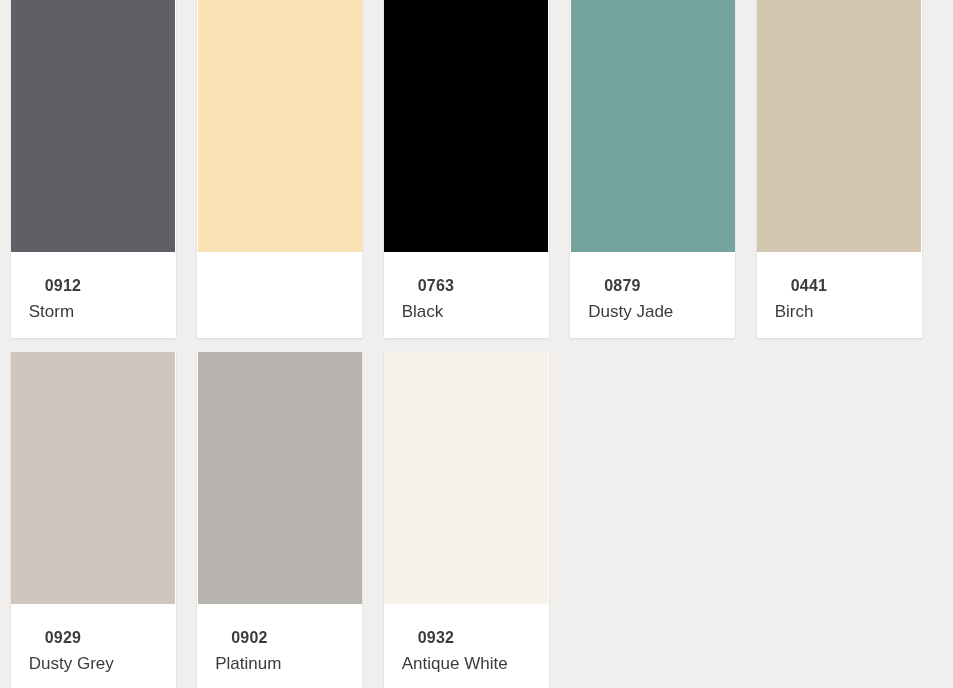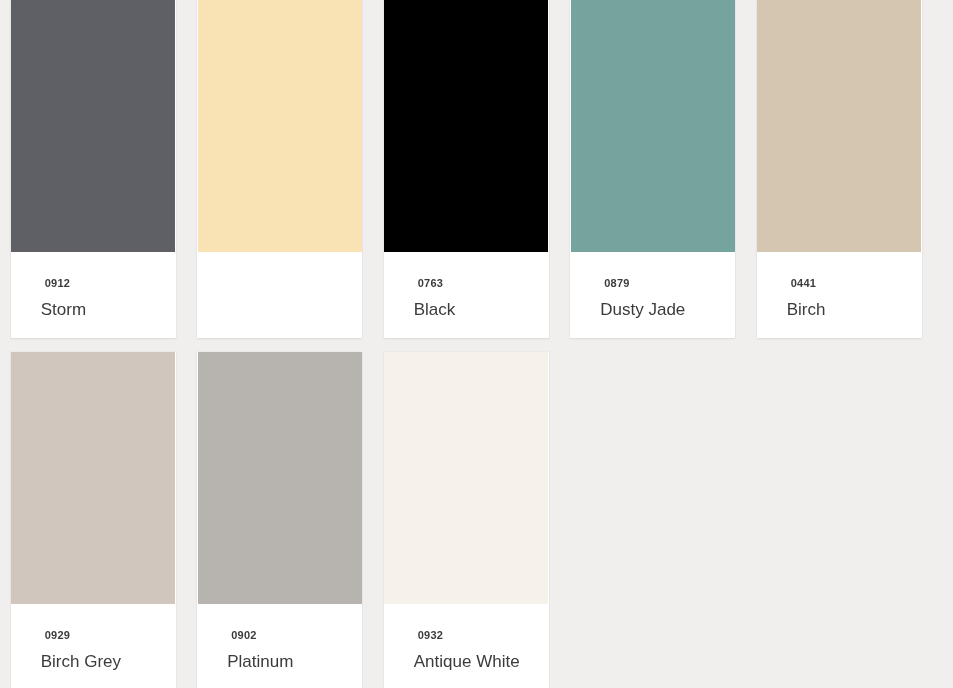--- a/index.html
+++ b/index.html
@@ -50,35 +50,35 @@
     top: 0;
   }
 
   .swatch-info {
     padding: 26px 0 0 18px;
     box-sizing: border-box;
     flex: 1 1 auto;
   }
 
   .swatch-code {
-    font-size: 11px;
+    font-size: 16px;
     font-weight: bold;
     color: #3c3c3c;
     letter-spacing: 0.2px;
     line-height: 1;
     margin: 0 0 9px 0;
     padding-left: 16px;
   }
 
   .swatch-name {
     font-size: 17px;
     font-weight: normal;
     color: #3b3b3b;
     line-height: 1.1;
-    margin: 12px;
+    margin: 0;
     white-space: nowrap;
   }
 
   
   .row-2 .swatch-color {
     height: 252px;
   }
 </style>
 </head>
 <body style="background-color: rgb(240, 239, 237);">
@@ -120,21 +120,21 @@
     <div class="swatch-info">
       <div class="swatch-code">0441</div>
       <div class="swatch-name">Birch</div>
     </div>
   </div>
 
   <div class="swatch-card row-2">
     <div class="swatch-color" style="background-color: rgb(209, 198, 190);"></div>
     <div class="swatch-info">
       <div class="swatch-code">0929</div>
-      <div class="swatch-name">Birch Grey</div>
+      <div class="swatch-name">Dusty Grey</div>
     </div>
   </div>
 
   <div class="swatch-card row-2">
     <div class="swatch-color" style="background-color: rgb(183, 179, 174);"></div>
     <div class="swatch-info">
       <div class="swatch-code">0902</div>
       <div class="swatch-name">Platinum</div>
     </div>
   </div>

